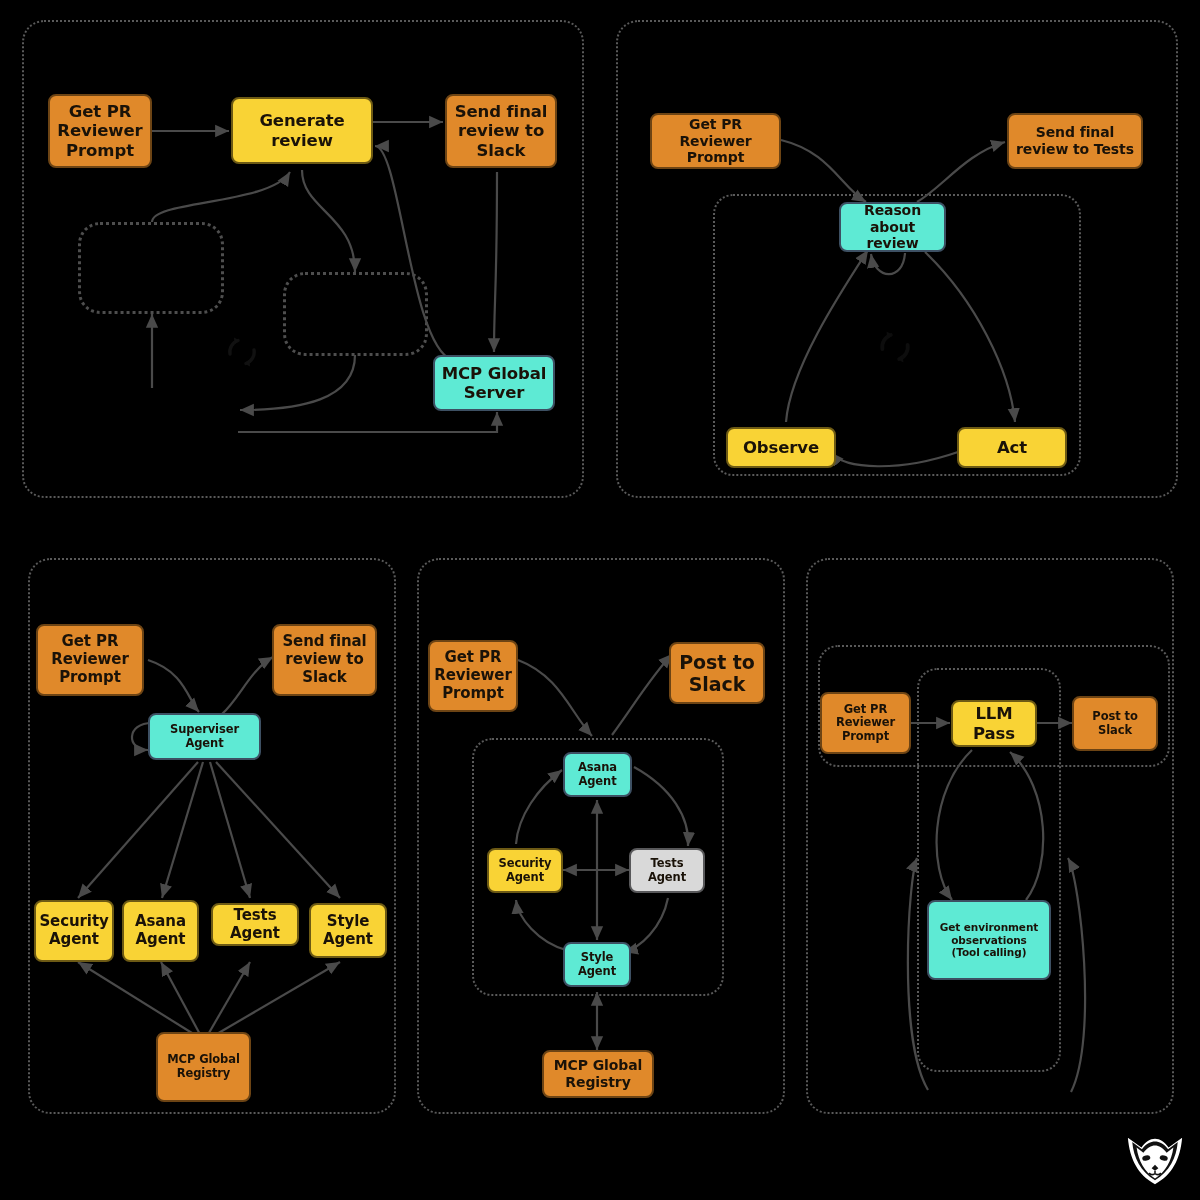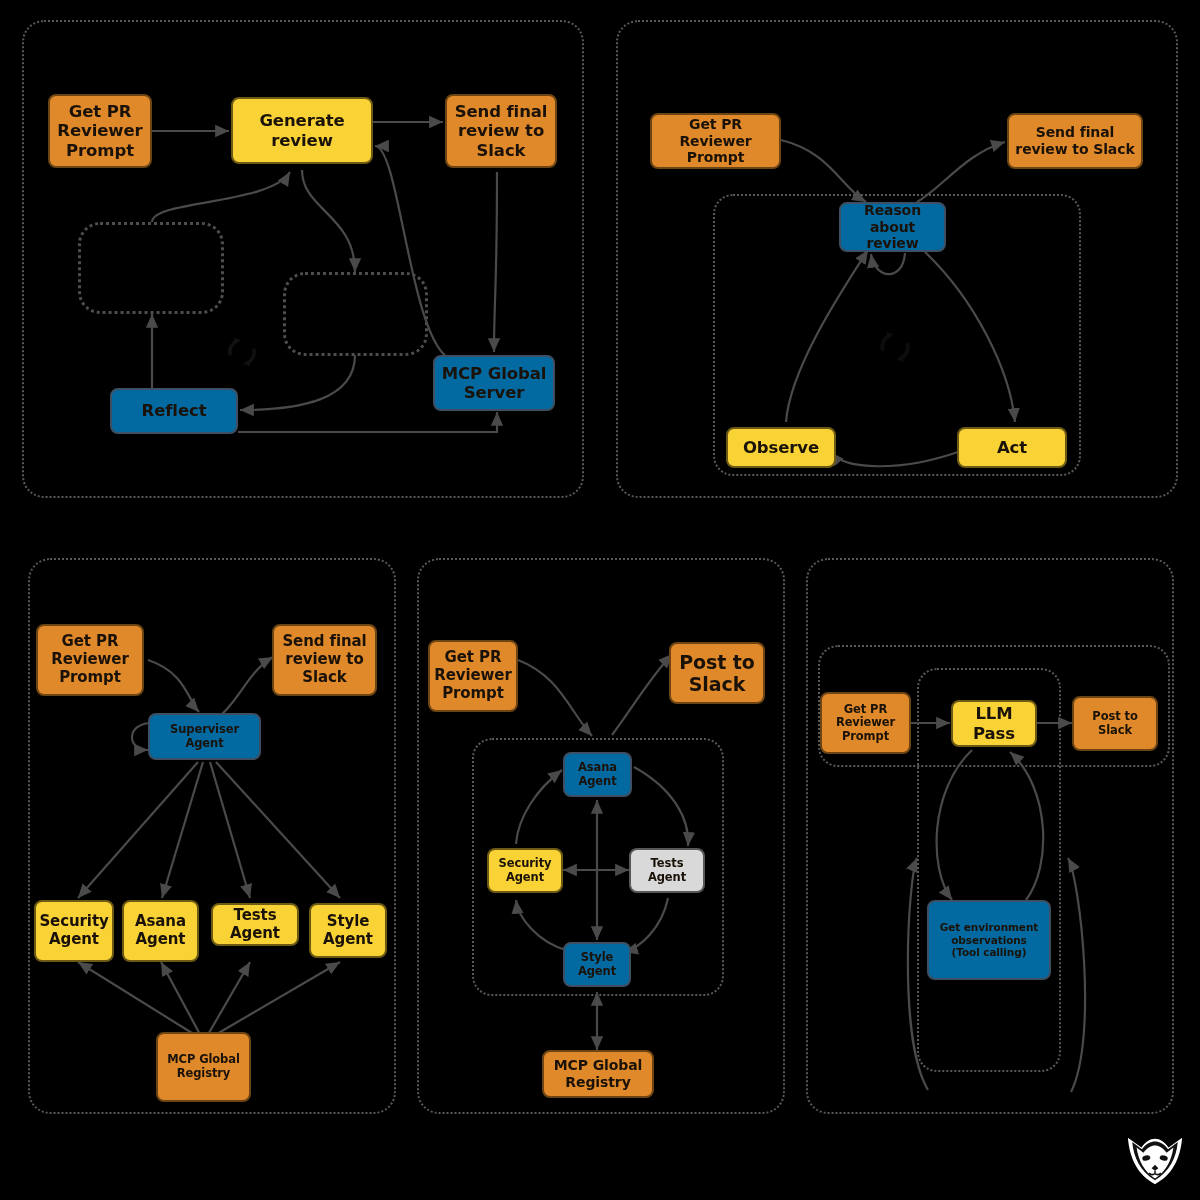--- a/index.html
+++ b/index.html
@@ -53,21 +53,21 @@
     border-radius: 8px;
     font-weight: bold;
     color: #1a1208;
     line-height: 1.18;
     letter-spacing: -0.1px;
     padding: 2px 4px;
     z-index: 5;
   }
   .node.orange { background: #e0892a; border: 2px solid #6d4414; }
   .node.yellow { background: #f9d335; border: 2px solid #6d5a14; }
-  .node.blue   { background: #0369a1; border: 2px solid #3d5063; }
+  .node.blue   { background: #5eead4; border: 2px solid #3d5063; }
   .node.grey   { background: #d9d9d9; border: 2px solid #58585a; }
 
   .fs16 { font-size: 16.5px; }
   .fs15 { font-size: 15px; }
   .fs14 { font-size: 14px; }
   .fs12 { font-size: 11.5px; }
   .fs11 { font-size: 10.5px; }
   .fs19 { font-size: 19px; }
 
   
@@ -213,23 +213,20 @@
   </div>
 
   <div class="node orange fs16" style="left:445px; top:94px; width:112px; height:74px;">
     <span>
       <span>Send final</span><br>
       <span>review to</span><br>
       <span>Slack</span>
     </span>
   </div>
 
-  <div class="node blue fs16" style="left:110px; top:388px; width:128px; height:46px;">
-    <span>Reflect</span>
-  </div>
 
   <div class="node blue fs16" style="left:433px; top:355px; width:122px; height:56px;">
     <span>
       <span>MCP Global</span><br>
       <span>Server</span>
     </span>
   </div>
 
   <div class="panel" style="left:616px; top:20px; width:562px; height:478px;"></div>
 
@@ -247,21 +244,21 @@
   <div class="node orange fs14" style="left:650px; top:113px; width:131px; height:56px;">
     <span>
       <span>Get PR Reviewer</span><br>
       <span>Prompt</span>
     </span>
   </div>
 
   <div class="node orange fs14" style="left:1007px; top:113px; width:136px; height:56px;">
     <span>
       <span>Send final</span><br>
-      <span>review to Slack</span>
+      <span>review to Tests</span>
     </span>
   </div>
 
   <div class="node blue fs14" style="left:839px; top:202px; width:107px; height:50px;">
     <span>
       <span>Reason about</span><br>
       <span>review</span>
     </span>
   </div>
 

